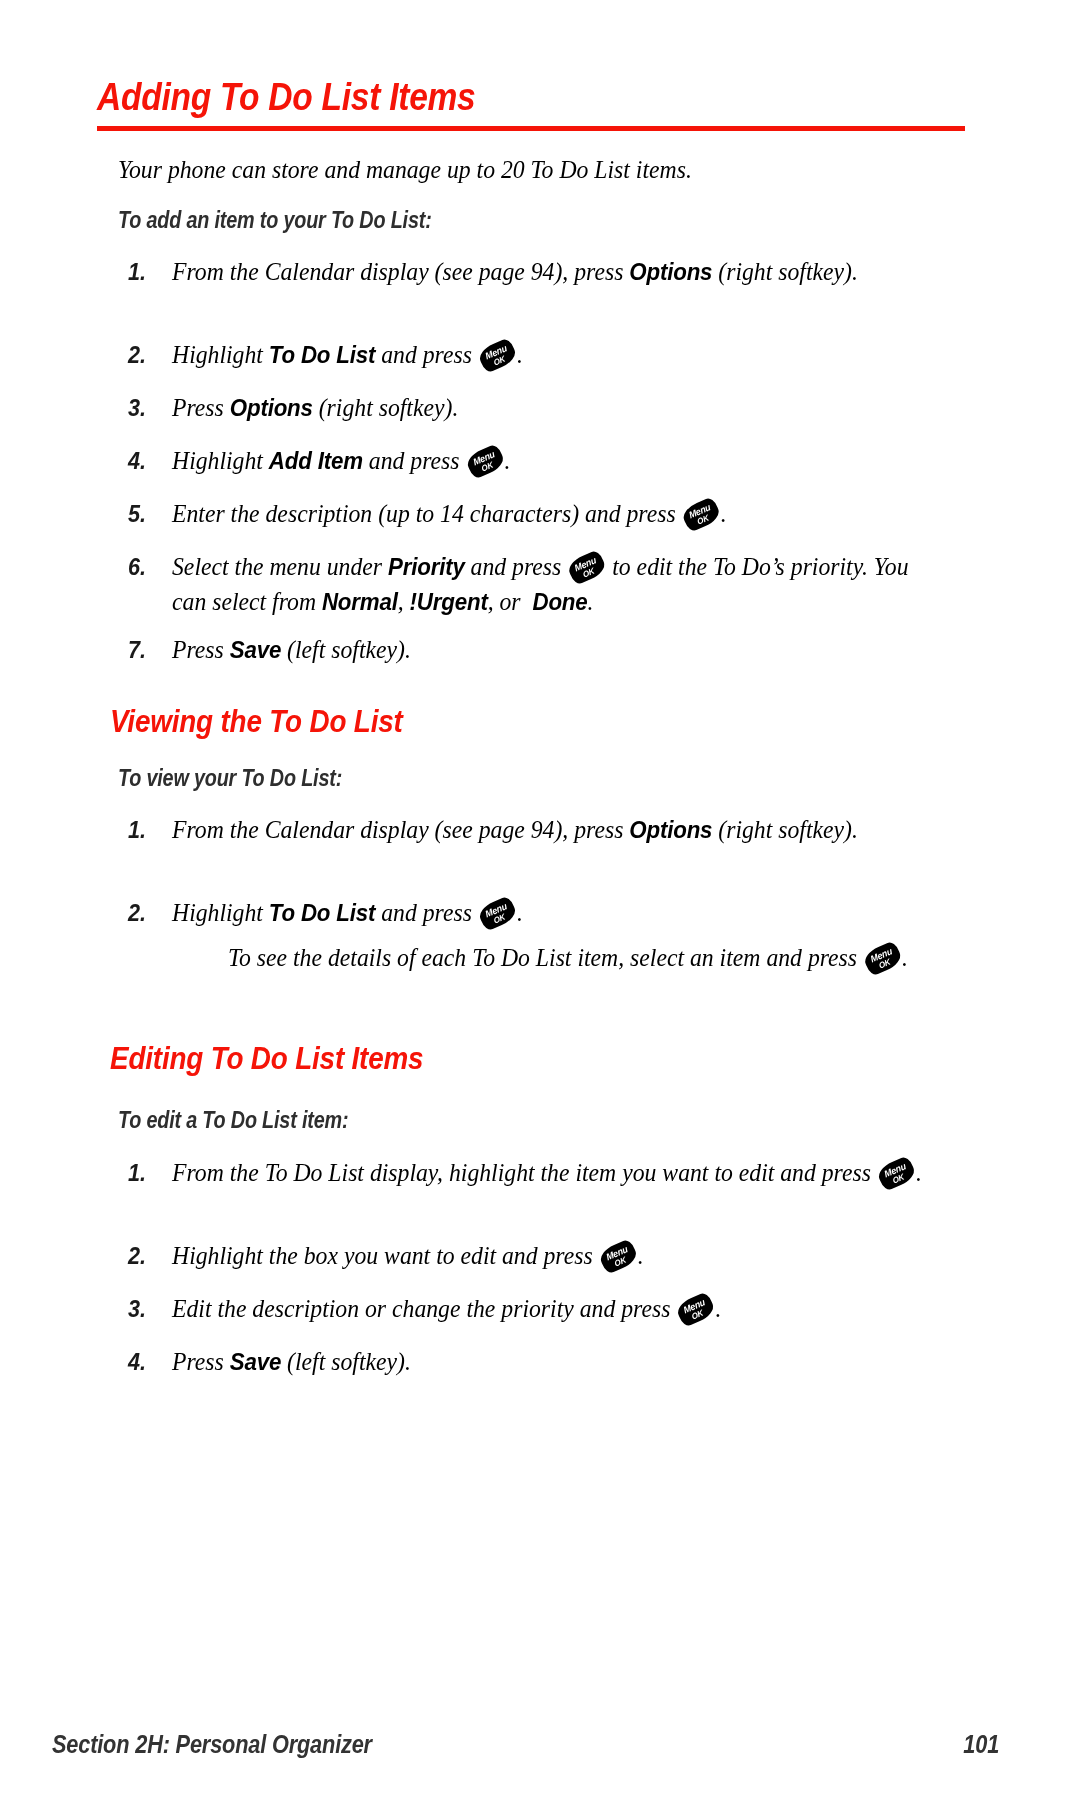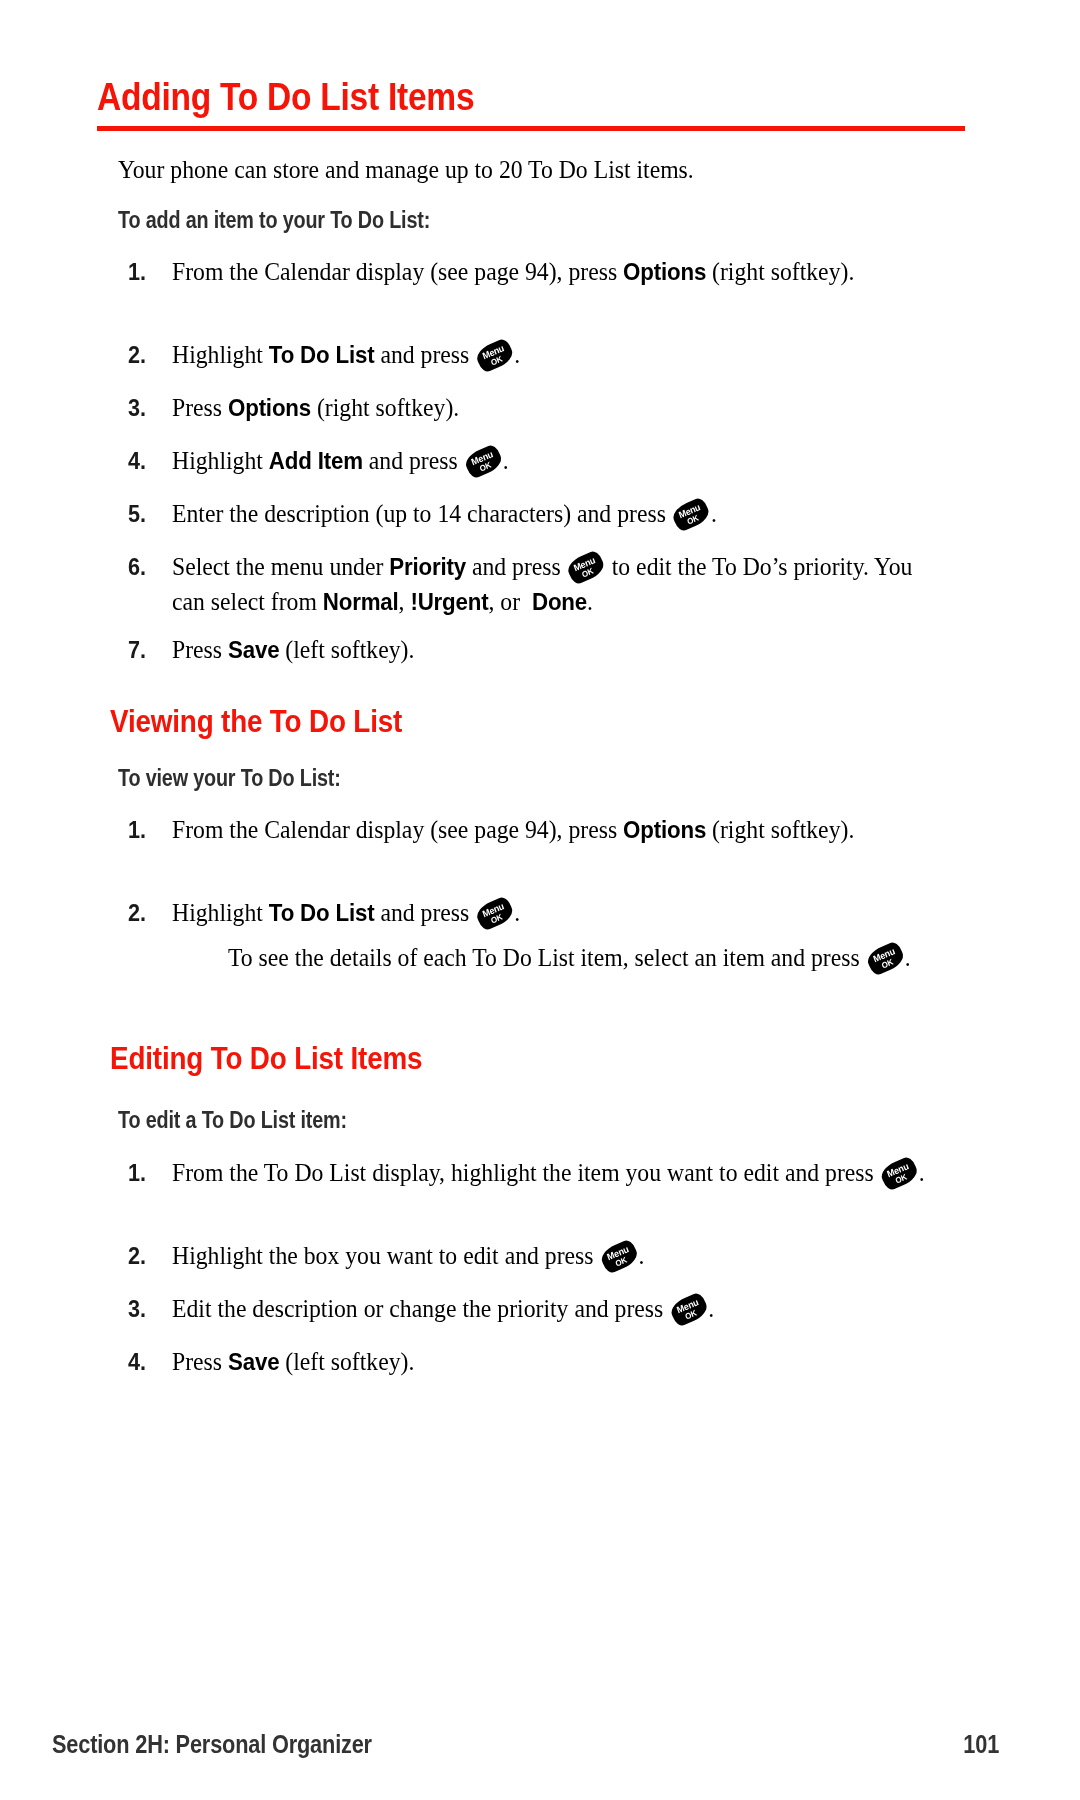--- a/index.html
+++ b/index.html
@@ -14,20 +14,21 @@
     font-family: "Liberation Serif", "DejaVu Serif", serif;
     color: #000000;
     overflow: hidden;
   }
 
   .page {
     position: absolute;
     left: 0; top: 0;
     width: 1080px;
     height: 1800px;
+    font-style: italic;
   }
 
   
   .main-title {
     position: absolute;
     left: 97px;
     top: 75px;
     font-family: "Liberation Sans Narrow", "Liberation Sans", sans-serif;
     font-weight: bold;
     font-size: 39px;

